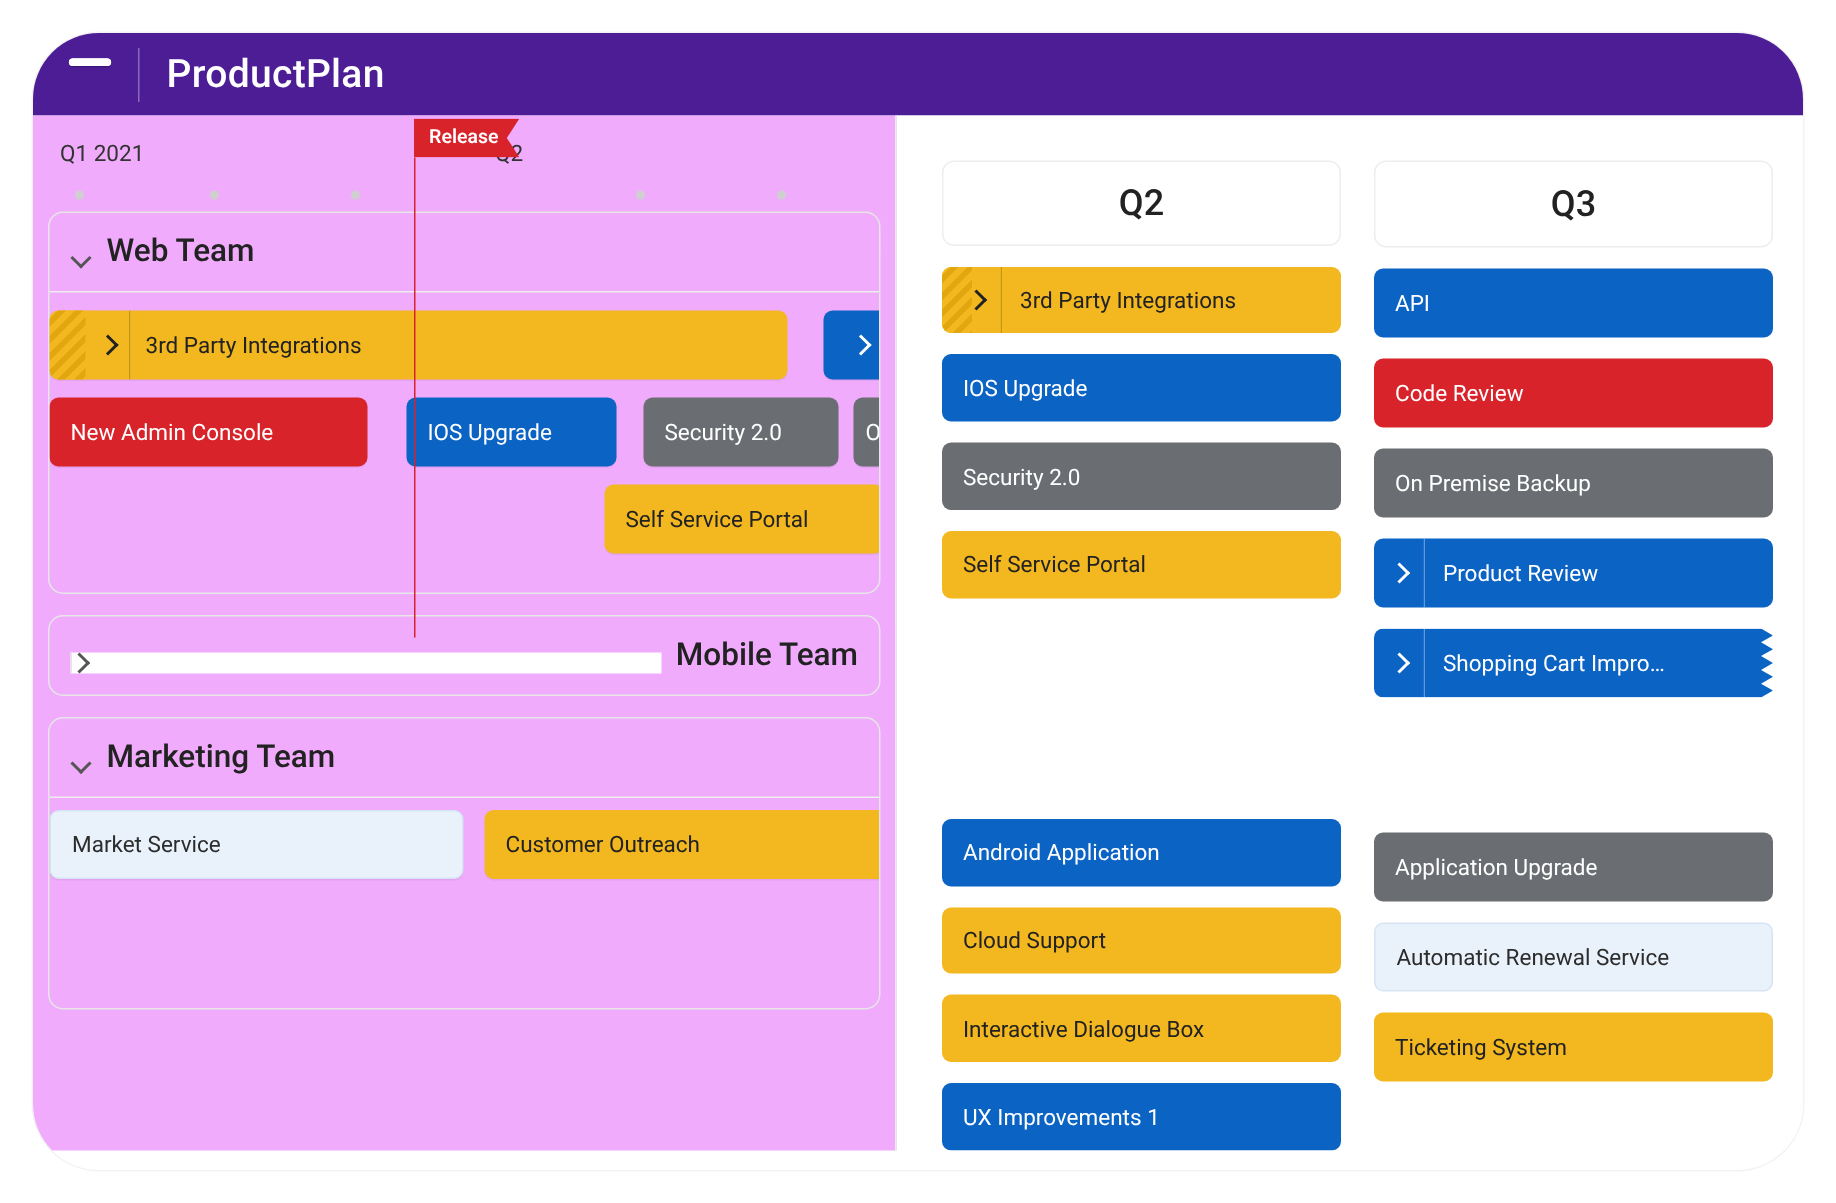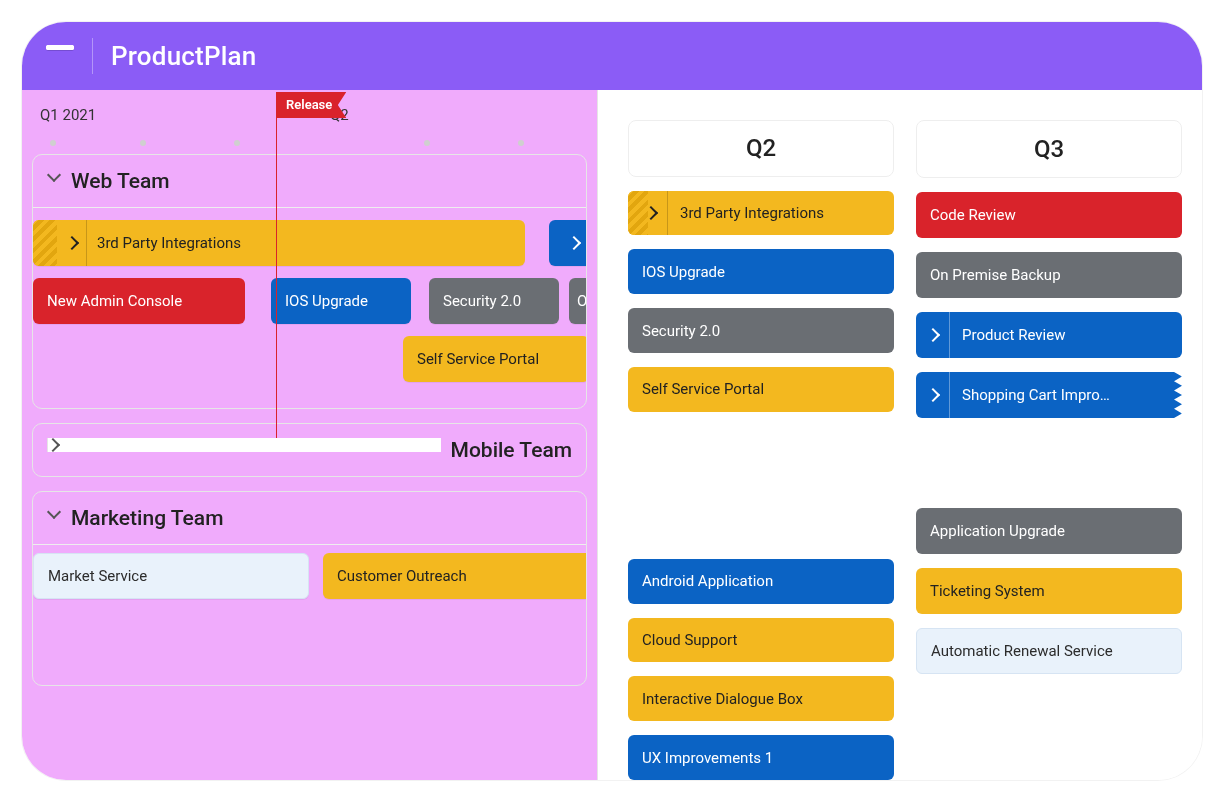--- a/index.html
+++ b/index.html
@@ -1,19 +1,19 @@
 <!DOCTYPE html>
 <html><head>
 <meta charset="utf-8">
 <style>
   *{box-sizing:border-box;margin:0;padding:0;font-family:-apple-system,BlinkMacSystemFont,"Segoe UI",Roboto,Arial,sans-serif}
   body{background:#fff;width:1224px;height:802px;overflow:hidden;position:relative}
   .stage{position:absolute;top:22px;left:22px;width:1180px;height:758px;border-radius:44px;overflow:hidden;box-shadow:0 0 0 1px rgba(0,0,0,.05)}
   
-  .hdr{height:68px;background:#8b5cf6;display:flex;align-items:center;color:#fff}
+  .hdr{height:55px;background:#4c1d95;display:flex;align-items:center;color:#fff}
   
   .brand{display:flex;align-items:center;gap:18px;padding-left:24px}
   .brand-icon{width:28px;height:22px;display:flex;flex-direction:column;justify-content:space-between}
   .brand-icon .bar{height:5px;background:#fff}
   .brand-icon .b1{width:28px}
   .brand-icon .b2{width:28px}
   .brand-icon .b3{width:14px}
   .brand-sep{width:1px;height:36px;background:rgba(255,255,255,.35)}
   .brand-name{font-size:26px;font-weight:500;letter-spacing:.2px}
   .content{display:flex;height:calc(100% - 68px)}
@@ -26,21 +26,21 @@
   .tl-head .q2ghost{position:absolute;top:16px;left:308px;font-size:15px;color:#333}
   .tl-dots{position:absolute;bottom:8px;left:0;width:100%;display:flex}
   .tl-dots span{width:6px;height:6px;border-radius:50%;background:#cfcfcf;position:absolute}
   .tl-dots .d1{left:28px}.tl-dots .d2{left:118px}.tl-dots .d3{left:212px}
   .tl-dots .d4{left:402px}.tl-dots .d5{left:496px}
   .release{position:absolute;top:2px;left:254px;z-index:5}
   .release .tag{background:#D9232B;color:#fff;font-size:13px;font-weight:600;height:26px;line-height:26px;padding:0 14px 0 10px;clip-path:polygon(0 0,100% 0,88% 50%,100% 100%,0 100%)}
   .release .line{position:absolute;left:0;top:26px;width:1px;height:320px;background:#D9232B}
 
   .lane{border:1px solid #e6e6e6;border-radius:10px;margin:6px 10px 14px 10px;overflow:hidden}
-  .lane-h{display:flex;align-items:flex-start;gap:10px;padding:14px 14px;border-bottom:1px solid #eee;font-size:21px;font-weight:500;color:#222}
+  .lane-h{display:flex;align-items:flex-end;gap:10px;padding:14px 14px;border-bottom:1px solid #eee;font-size:21px;font-weight:500;color:#222}
   .lane-h.noborder{border-bottom:none}
   .chev{width:14px;height:14px;display:inline-block;position:relative}
   .chev::before{content:"";position:absolute;width:8px;height:8px;border-left:2px solid #555;border-bottom:2px solid #555;}
   .chev.down::before{transform:rotate(-45deg);top:1px;left:2px}
   .chev.right::before{transform:rotate(-135deg);top:2px;left:0}
   .rows{position:relative;padding:12px 8px 16px 8px}
 
   .bar{position:absolute;height:46px;border-radius:6px;display:flex;align-items:center;color:#fff;font-size:15px;padding:0 14px;box-shadow:0 1px 0 rgba(0,0,0,.05)}
   .bar .exp{width:30px;height:100%;display:flex;align-items:center;justify-content:center;border-right:1px solid rgba(0,0,0,.18);margin:0 10px 0 -14px;border-top-left-radius:6px;border-bottom-left-radius:6px}
   .bar.yellow{background:#F3B81F;color:#222}
@@ -212,20 +212,23 @@
             </div>
             <div class="card yellow">
               <span>Interactive Dialogue Box</span>
             </div>
             <div class="card blue">
               <span>UX Improvements 1</span>
             </div>
           </div>
           <div class="col">
             <div class="col-h">Q3</div>
+            <div class="card blue">
+              <span>API</span>
+            </div>
             <div class="card red">
               <span>Code Review</span>
             </div>
             <div class="card gray">
               <span>On Premise Backup</span>
             </div>
             <div class="card blue">
               <span class="exp">
                 <span class="arrow wt"></span>
               </span>
@@ -234,23 +237,23 @@
             <div class="card blue zig">
               <span class="exp">
                 <span class="arrow wt"></span>
               </span>
               <span>Shopping Cart Impro…</span>
             </div>
             <div class="spacer"></div>
             <div class="card gray">
               <span>Application Upgrade</span>
             </div>
-            <div class="card yellow">
-              <span>Ticketing System</span>
-            </div>
             <div class="card lblue">
               <span>Automatic Renewal Service</span>
+            </div>
+            <div class="card yellow">
+              <span>Ticketing System</span>
             </div>
           </div>
         </div>
     </div>
   </div>
 </div>
 
 </body></html>

